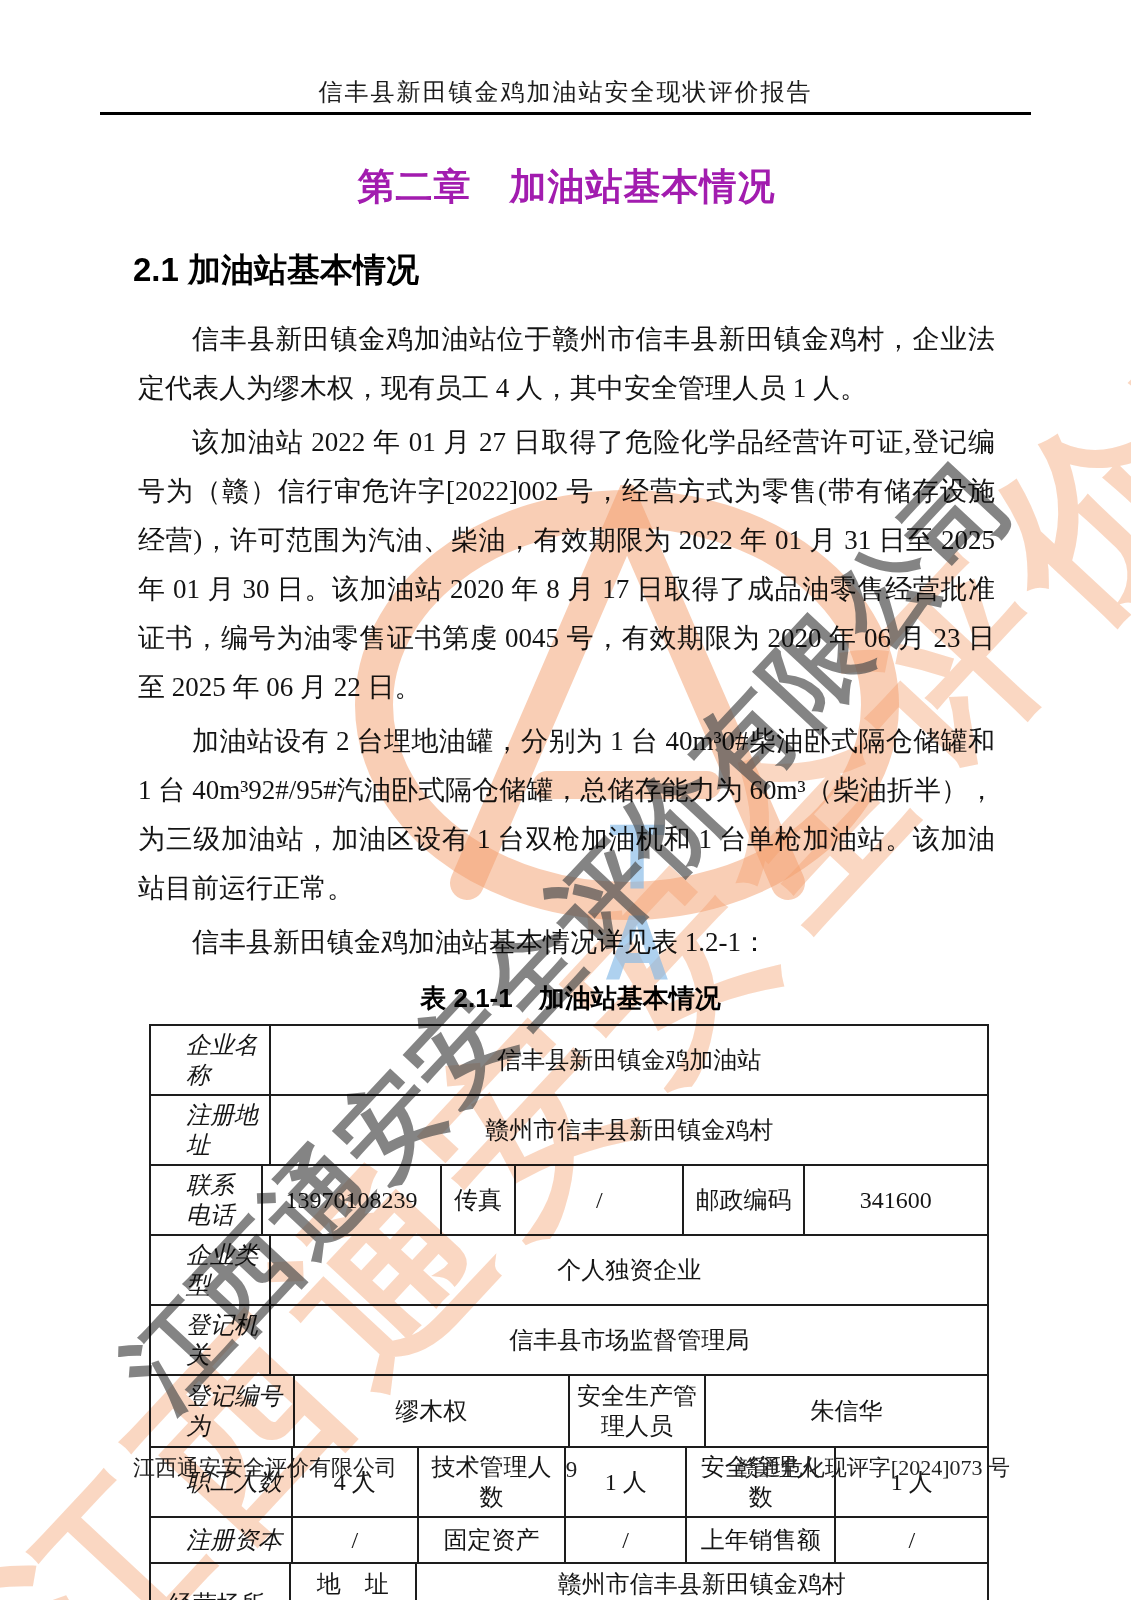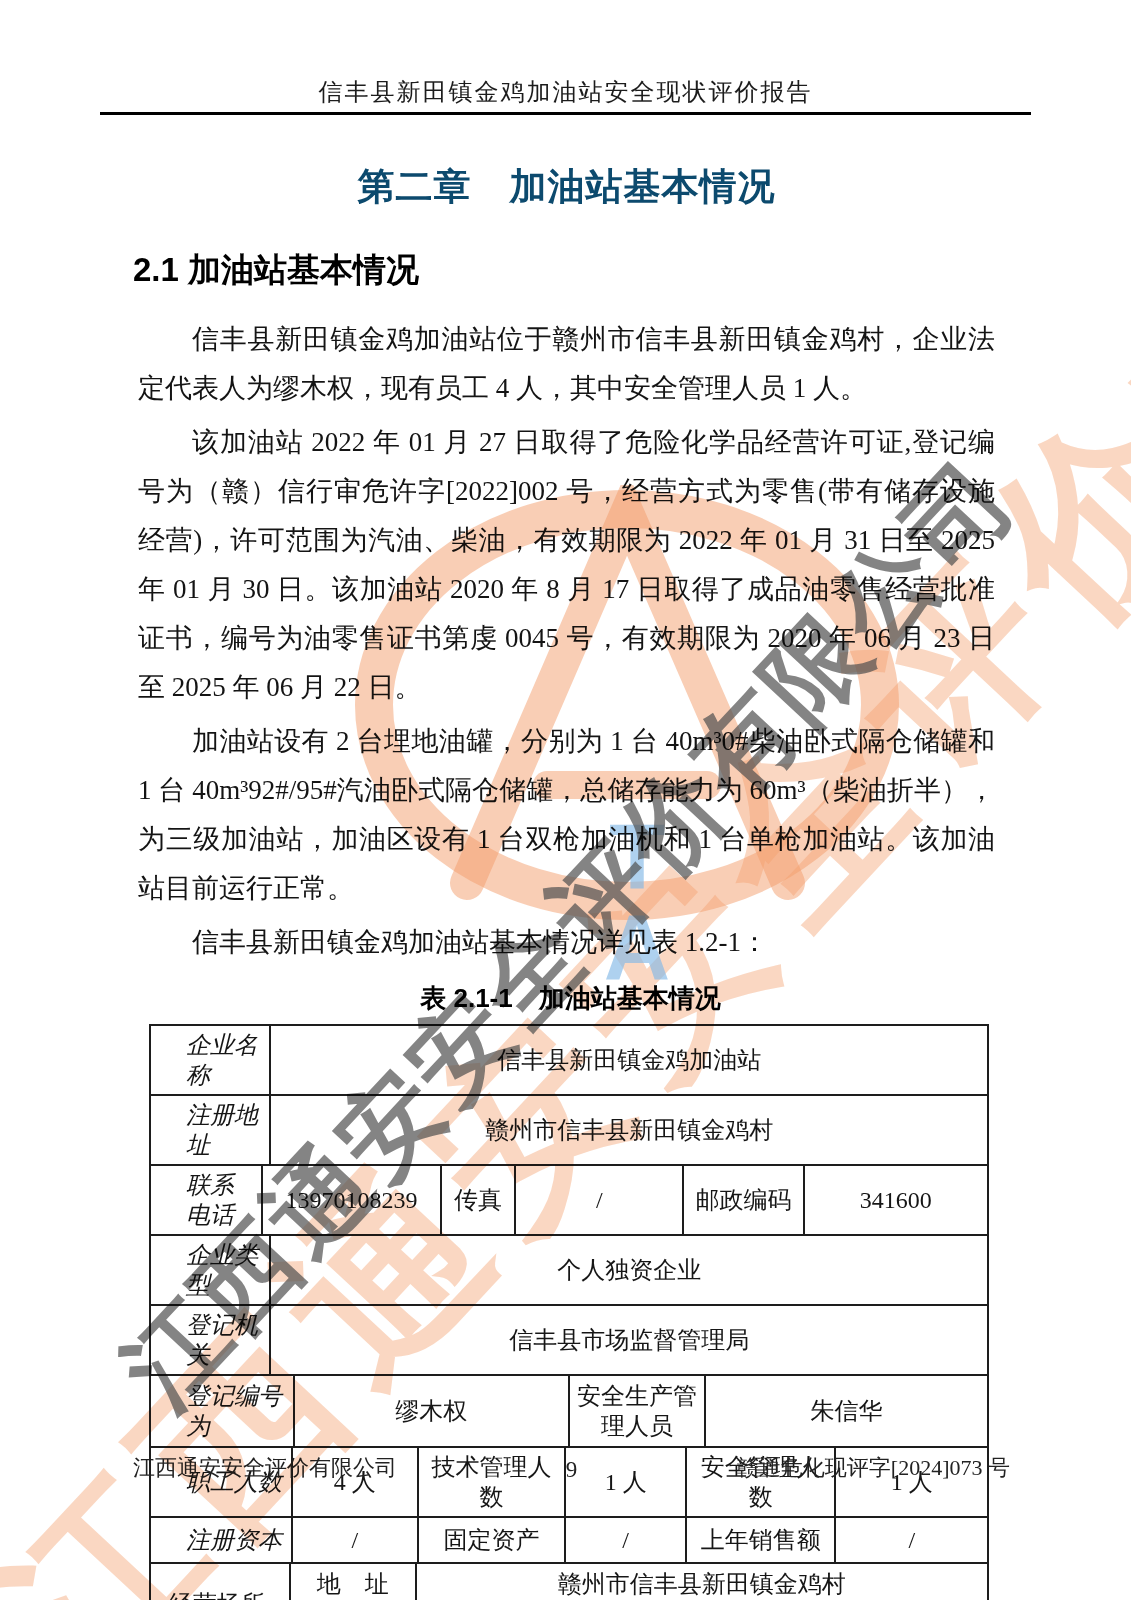--- a/index.html
+++ b/index.html
@@ -8,21 +8,21 @@
     margin:0 auto;overflow:hidden;
     font-family:"Liberation Serif","DejaVu Serif",serif;color:#161616;
   }
   
   .doc-header{position:absolute;top:76px;left:100px;right:100px;text-align:center;
     font-size:24px;letter-spacing:2px;color:#1c1c1c;}
   .header-rule{position:absolute;top:112px;left:100px;right:100px;height:3px;background:#000;}
   
   .content{position:absolute;top:150px;left:133px;width:867px;}
   .chapter-title{text-align:center;font-family:"Liberation Sans","DejaVu Sans",sans-serif;
-    font-weight:bold;font-size:37px;letter-spacing:1px;margin:12px 0 16px 0;color:#0c4a6e;}
+    font-weight:bold;font-size:37px;letter-spacing:1px;margin:12px 0 16px 0;color:#a21caf;}
   .section-title{font-family:"Liberation Sans","DejaVu Sans",sans-serif;font-weight:bold;
     font-size:33px;margin:36px 0 0 0;color:#000;}
   .paras{margin-top:22px;}
   .para{font-size:27px;line-height:49px;text-align:justify;text-indent:2em;margin:5px;color:#141414;}
   
   .tbl-caption{text-align:center;font-family:"Liberation Sans","DejaVu Sans",sans-serif;
     font-weight:bold;font-size:26px;margin:14px 0 8px 8px;color:#000;}
   .btable{margin-left:16px;width:836px;border:2px solid #1d1d1d;font-size:24px;}
   .tr{display:flex;width:100%;}
   .td{box-sizing:border-box;border-right:2px solid #1d1d1d;border-bottom:2px solid #1d1d1d;

